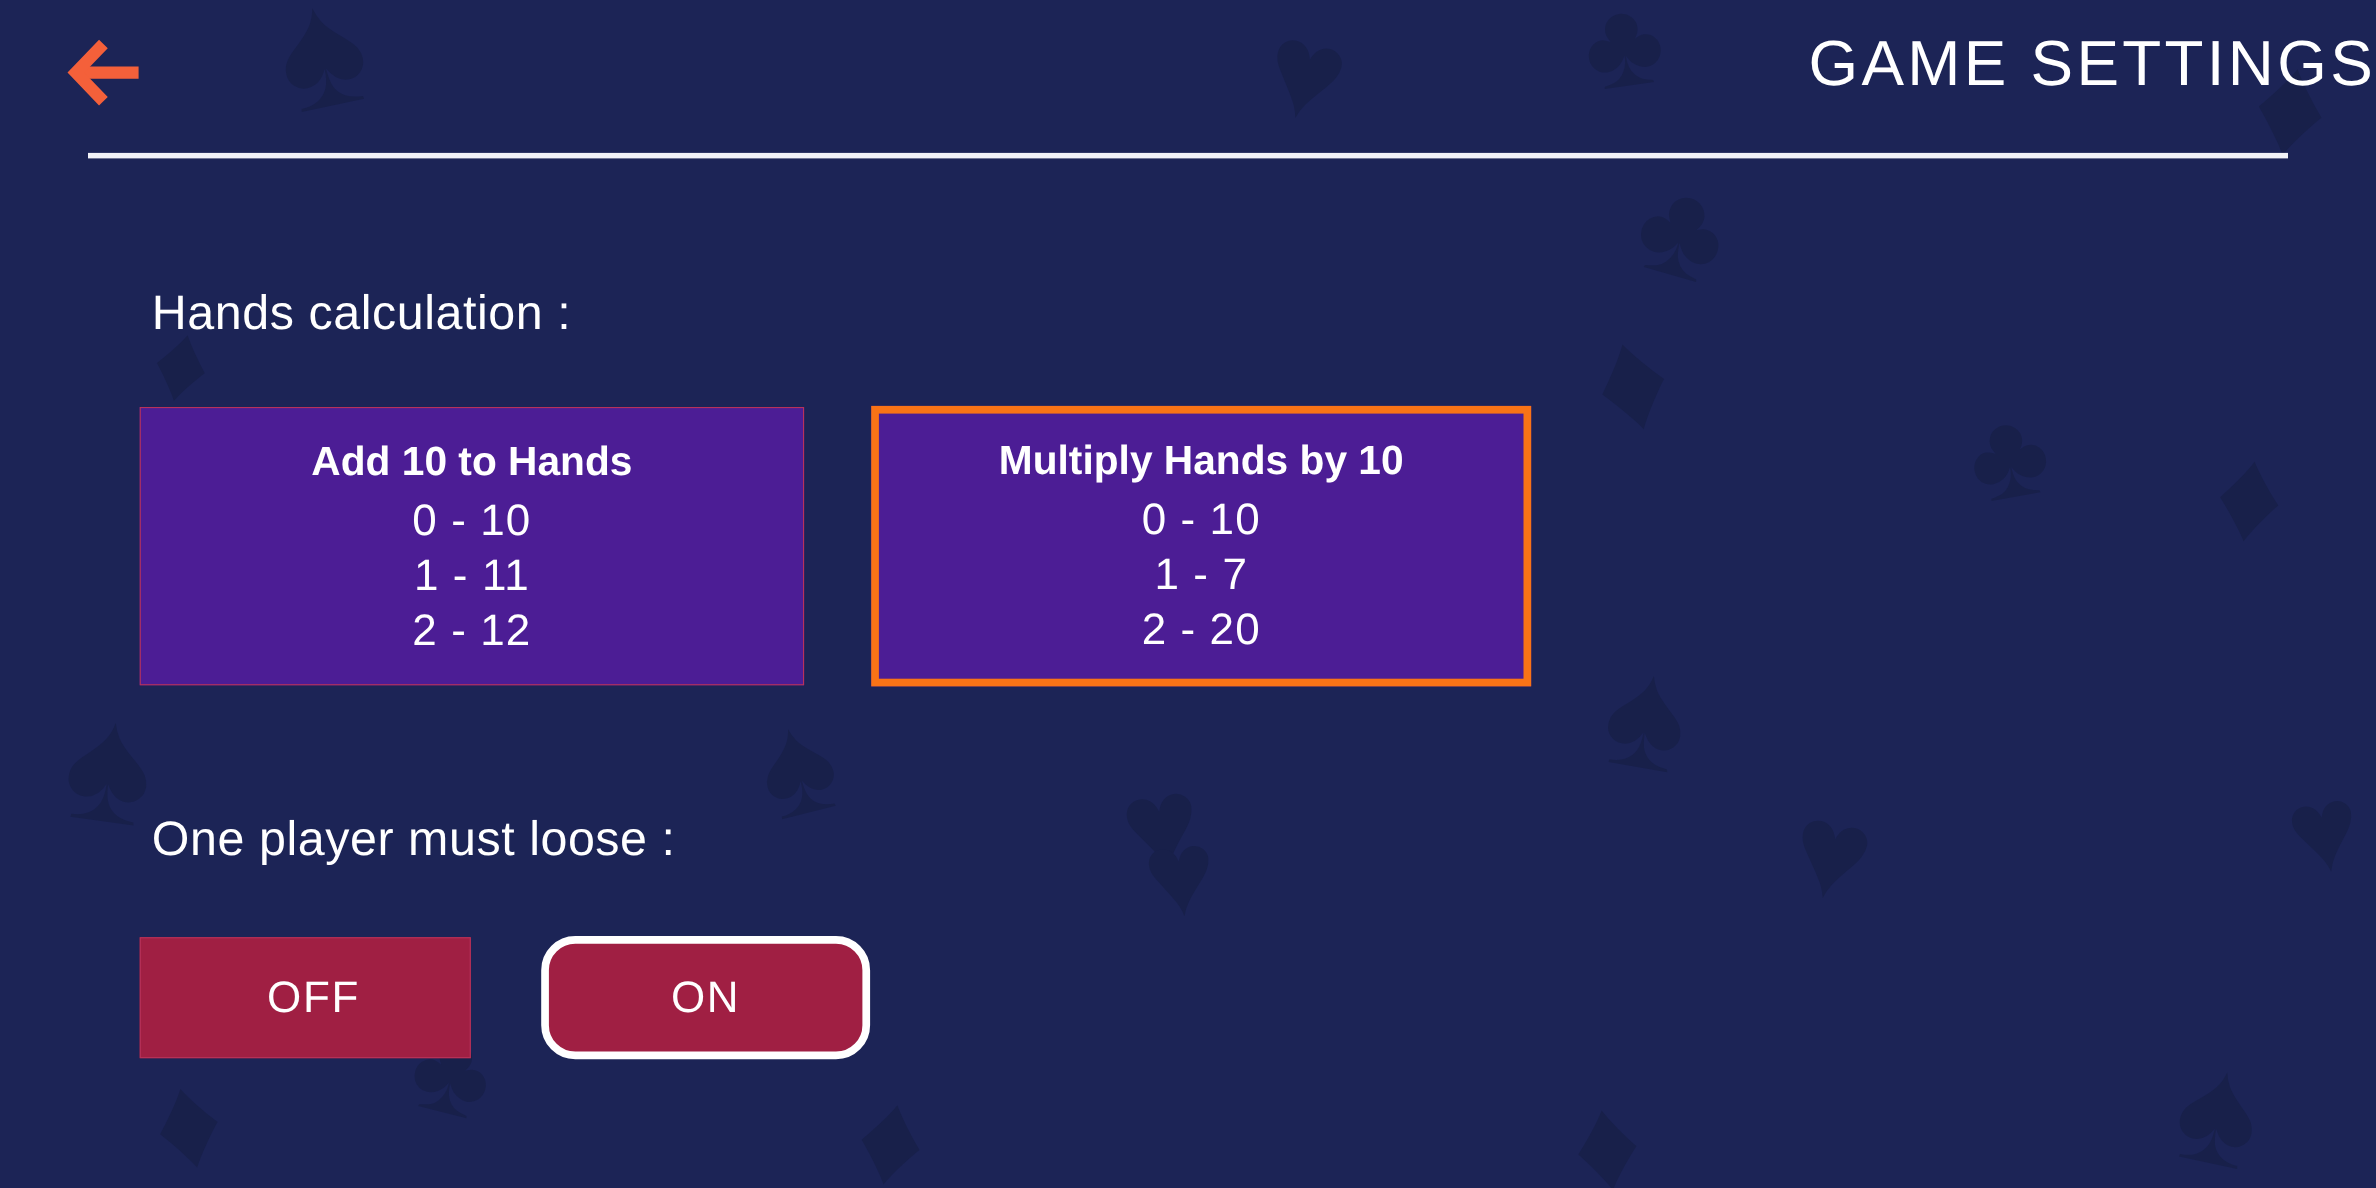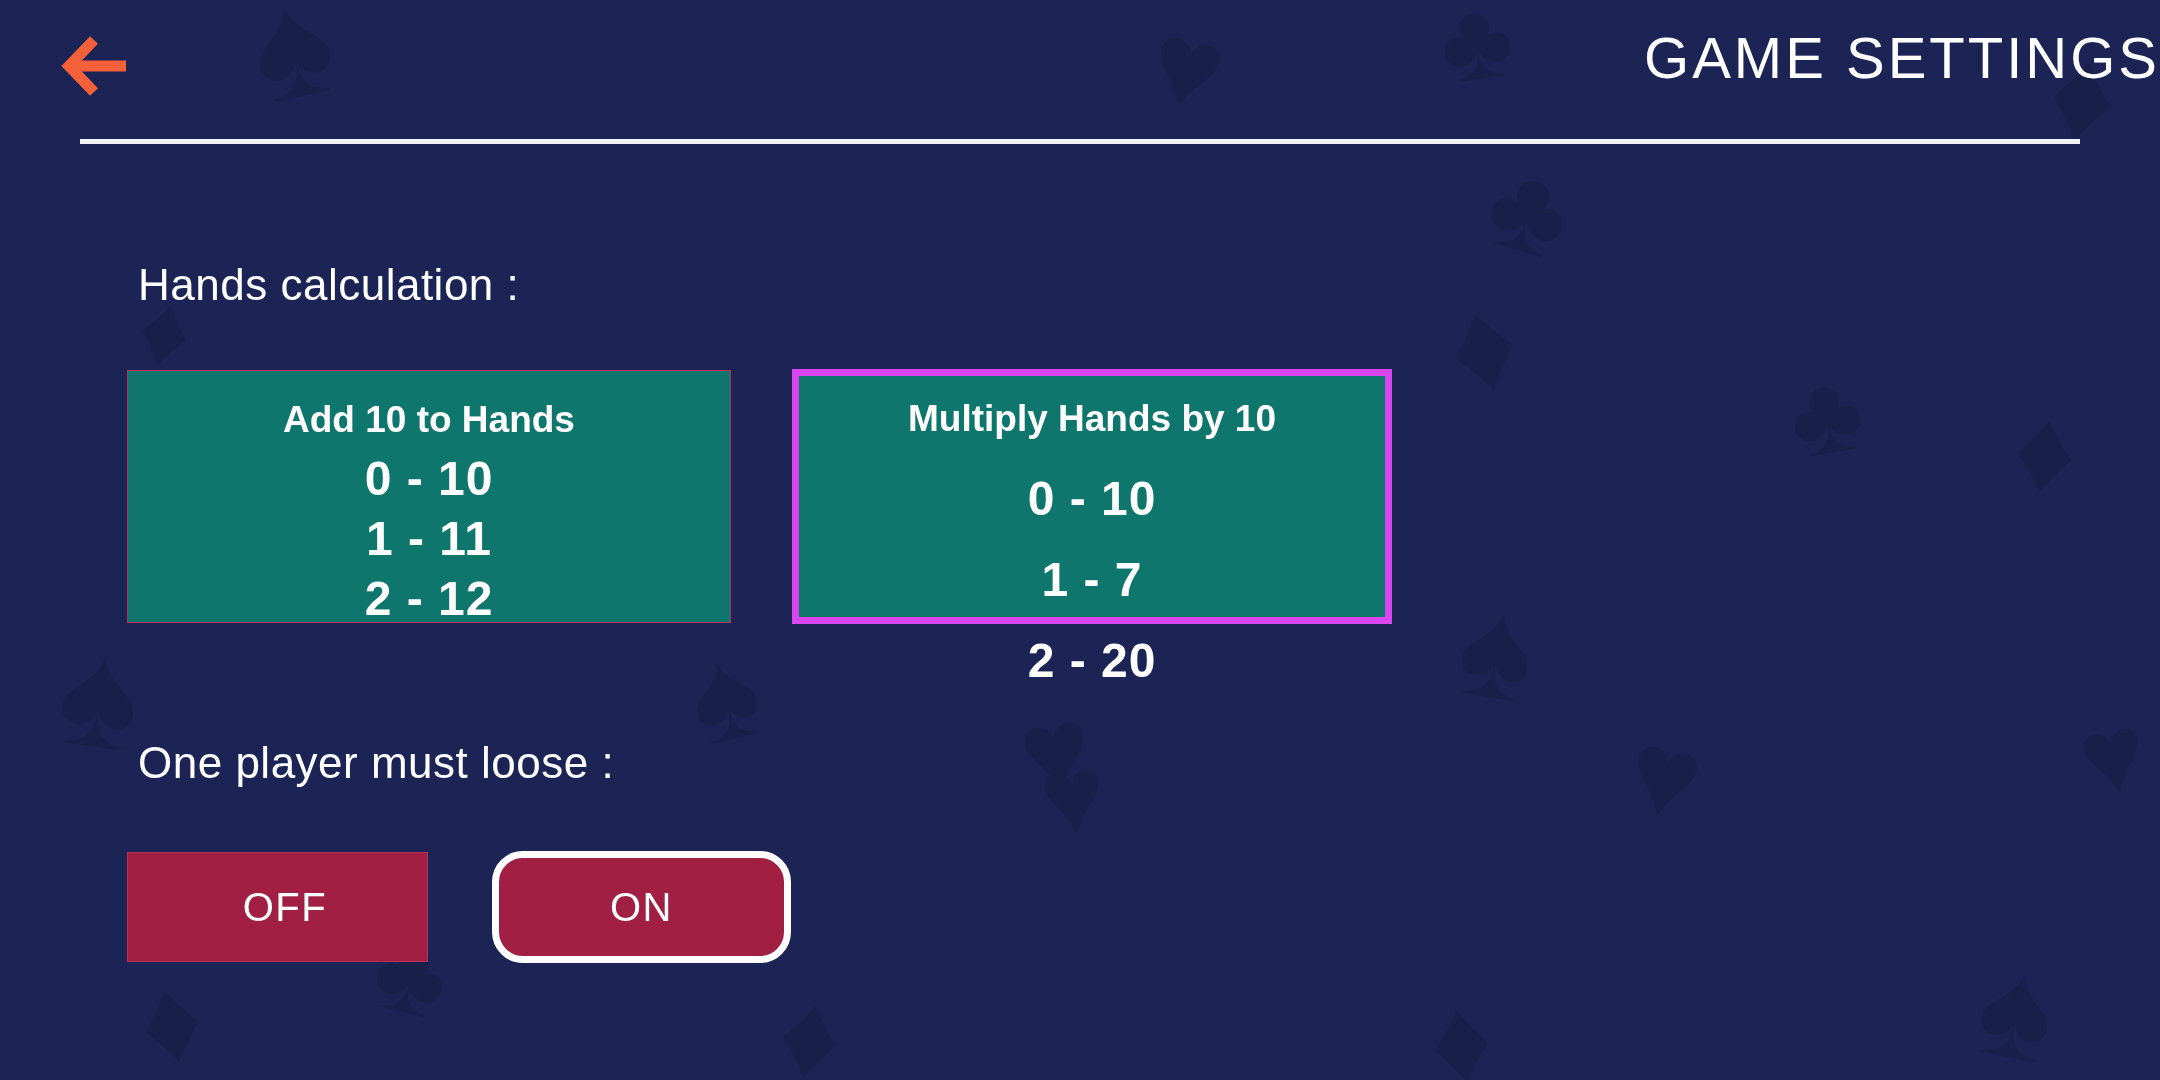--- a/index.html
+++ b/index.html
@@ -86,42 +86,41 @@
     letter-spacing: 0.5px;
     white-space: nowrap;
   }
   #score-label { left: 138px; top: 260px; }
   #loose-label { left: 138px; top: 738px; }
 
   
   .option-card {
     position: absolute;
     box-sizing: border-box;
-    background: #0f766e;
+    background: #4c1d95;
     cursor: pointer;
     display: flex;
     flex-direction: column;
     align-items: center;
     border: 1px solid #b8325a;
   }
   .option-card.selected {
-    border: 7px solid #d946ef;
-    gap: 21px;
+    border: 7px solid #f97316;
   }
   .card-title {
     color: #ffffff;
     font-size: 37px;
     font-weight: 700;
     letter-spacing: 0px;
     white-space: nowrap;
   }
   .card-line {
     color: #ffffff;
-    font-size: 48px;
-    font-weight: 700;
+    font-size: 40px;
+    font-weight: 400;
     letter-spacing: 1px;
     white-space: nowrap;
   }
 
   #card-add {
     left: 127px;
     top: 370px;
     width: 604px;
     height: 253px;
     padding-top: 28px;

